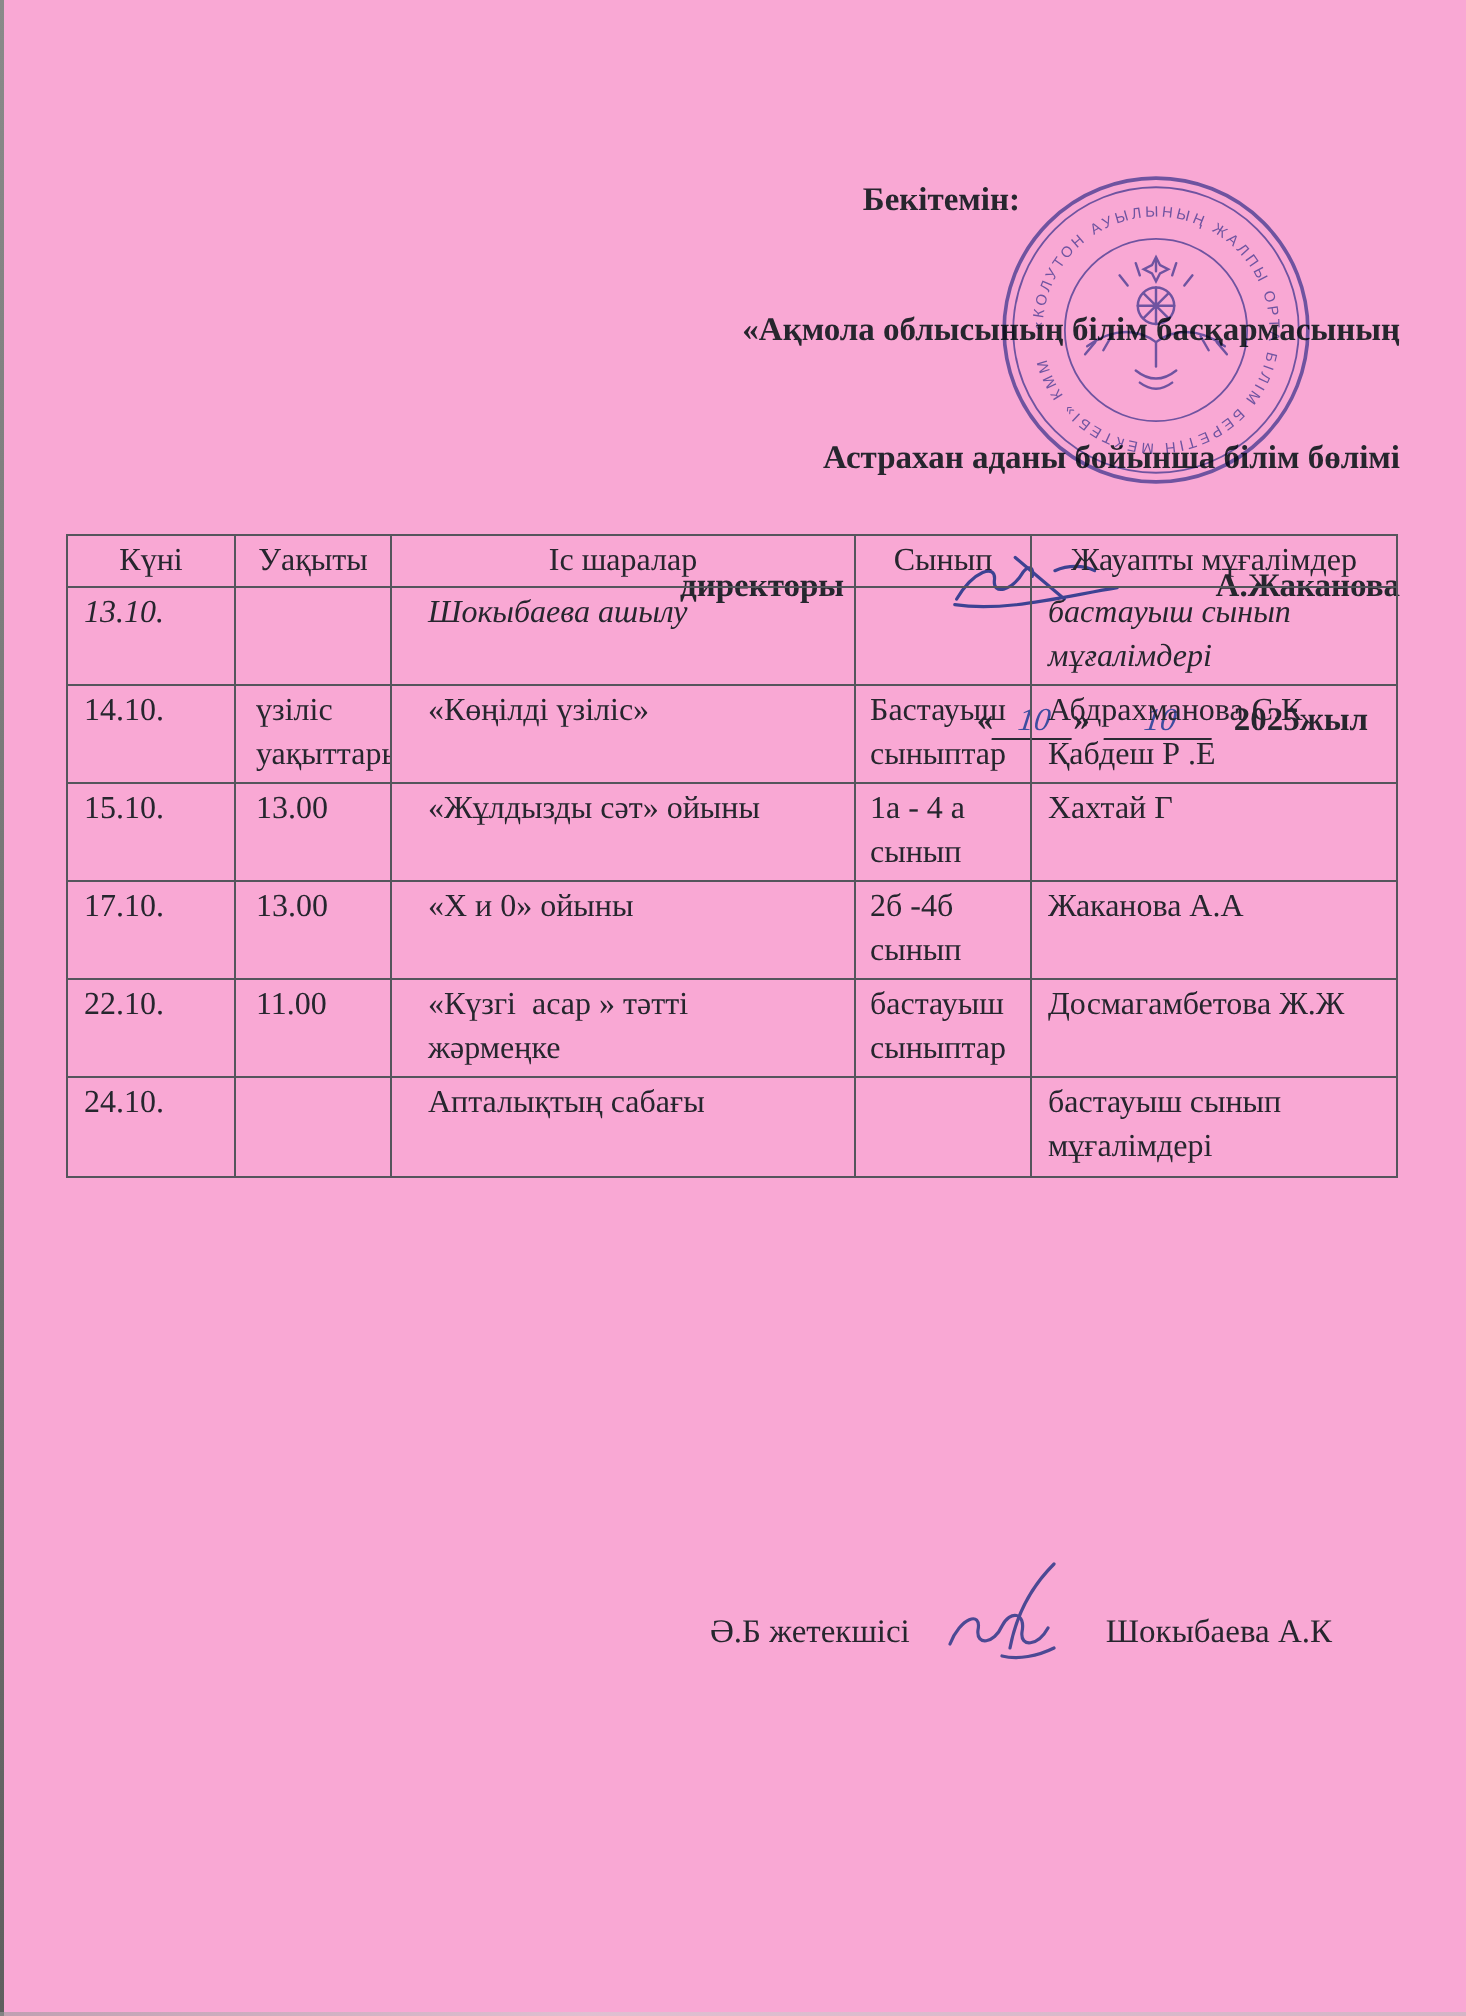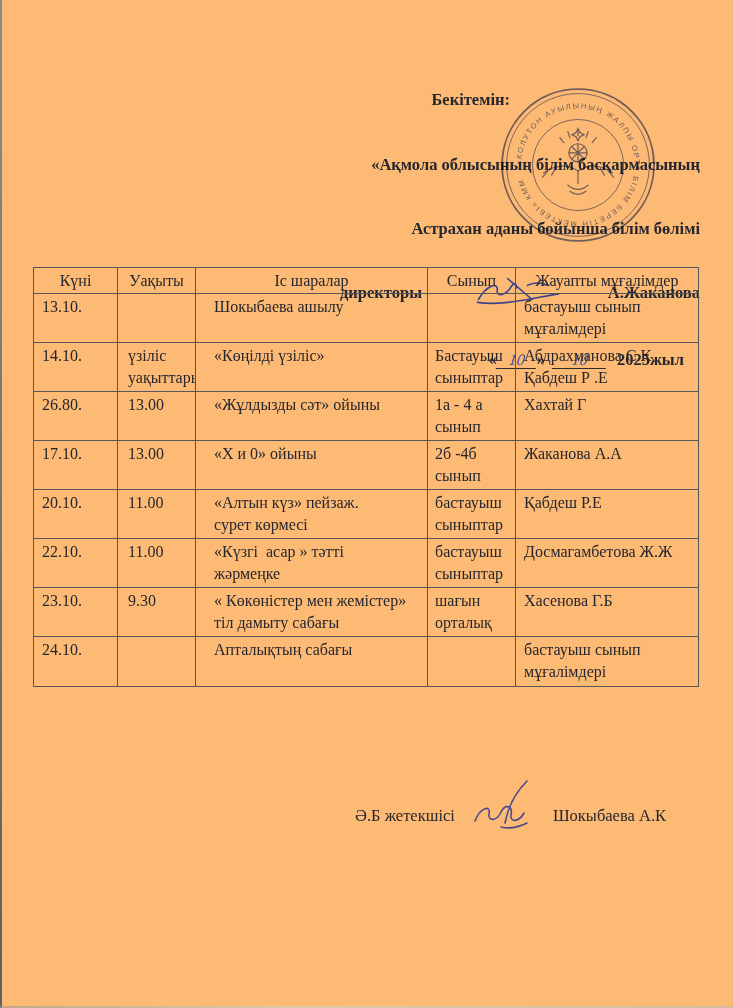--- a/index.html
+++ b/index.html
@@ -1,19 +1,19 @@
 <!DOCTYPE html>
 <html><head>
 <meta charset="utf-8">
 <style>
   * { box-sizing: border-box; }
   body { margin: 0; background: #d9d9d9; }
   .page {
     position: relative; width: 733px; height: 1008px;
-    background: #fdba74; overflow: hidden;
+    background: #f9a8d4; overflow: hidden;
     font-family: "Liberation Serif", serif; color: #26262e;
   }
   .scan-edge-left {
     position: absolute; left: 0; top: 0; width: 2px; height: 100%;
     background: linear-gradient(#8a8a8a, #5f5f5f);
   }
   .scan-edge-bottom {
     position: absolute; left: 0; bottom: 0; width: 100%; height: 2px;
     background: linear-gradient(90deg, #9a9a9a, #cfcfcf 40%, #bdbdbd);
     opacity: .6;
@@ -59,33 +59,33 @@
     position: absolute; left: 33px; top: 267px;
     border-collapse: collapse; table-layout: fixed; width: 665px;
     font-size: 16px;
   }
   .schedule th, .schedule td {
     border: 1.5px solid #55555c; white-space: pre-wrap; overflow: hidden;
   }
   .schedule thead tr { height: 26px; }
   .schedule th { font-weight: normal; text-align: center; padding: 1px 2px; }
   .schedule tbody tr { height: 44px; }
-  .schedule tbody tr:first-child { height: 46px; }
+  .schedule tbody tr:first-child { height: 46px; font-style: italic; }
   .schedule tbody tr:last-child { height: 50px; }
   .schedule td {
     vertical-align: top; text-align: left;
     padding: 2px 4px 2px 8px; line-height: 22px;
   }
   .schedule td:nth-child(2) { padding-left: 10px; }
   .schedule td:nth-child(3) { padding-left: 18px; }
   .schedule td:nth-child(4) { padding-left: 7px; }
   
   .footer {
     position: absolute; left: 355px; top: 806px;
-    display: flex; align-items: center; font-size: 16.5px;
+    display: flex; align-items: flex-end; font-size: 16.5px;
   }
   .sig-footer { width: 80px; height: 58px; margin: -30px 2px -10px 10px; }
   .footer-name { margin-left: 6px; }
 </style>
 </head>
 <body>
 
 <div class="page">
   <div class="scan-edge-left"></div>
   <div class="scan-edge-bottom"></div>
@@ -171,61 +171,43 @@
           <td>14.10.</td>
           <td>үзіліс
 уақыттары</td>
           <td>«Көңілді үзіліс»</td>
           <td>Бастауыш
 сыныптар</td>
           <td>Абдрахманова С.К
 Қабдеш Р .Е</td>
         </tr>
         <tr>
-          <td>26.80.</td>
+          <td>15.10.</td>
           <td>13.00</td>
           <td>«Жұлдызды сәт» ойыны</td>
           <td>1а - 4 а
 сынып</td>
           <td>Хахтай Г</td>
         </tr>
         <tr>
           <td>17.10.</td>
           <td>13.00</td>
           <td>«Х и 0» ойыны</td>
           <td>2б -4б
 сынып</td>
           <td>Жаканова А.А</td>
-        </tr>
-        <tr>
-          <td>20.10.</td>
-          <td>11.00</td>
-          <td>«Алтын күз» пейзаж.
-сурет көрмесі</td>
-          <td>бастауыш
-сыныптар</td>
-          <td>Қабдеш Р.Е</td>
         </tr>
         <tr>
           <td>22.10.</td>
           <td>11.00</td>
           <td>«Күзгі  асар » тәтті
 жәрмеңке</td>
           <td>бастауыш
 сыныптар</td>
           <td>Досмагамбетова Ж.Ж</td>
-        </tr>
-        <tr>
-          <td>23.10.</td>
-          <td>9.30</td>
-          <td>« Көкөністер мен жемістер»
-тіл дамыту сабағы</td>
-          <td>шағын
-орталық</td>
-          <td>Хасенова Г.Б</td>
         </tr>
         <tr>
           <td>24.10.</td>
           <td></td>
           <td>Апталықтың сабағы</td>
           <td></td>
           <td>бастауыш сынып
 мұғалімдері</td>
         </tr>
       </tbody>

